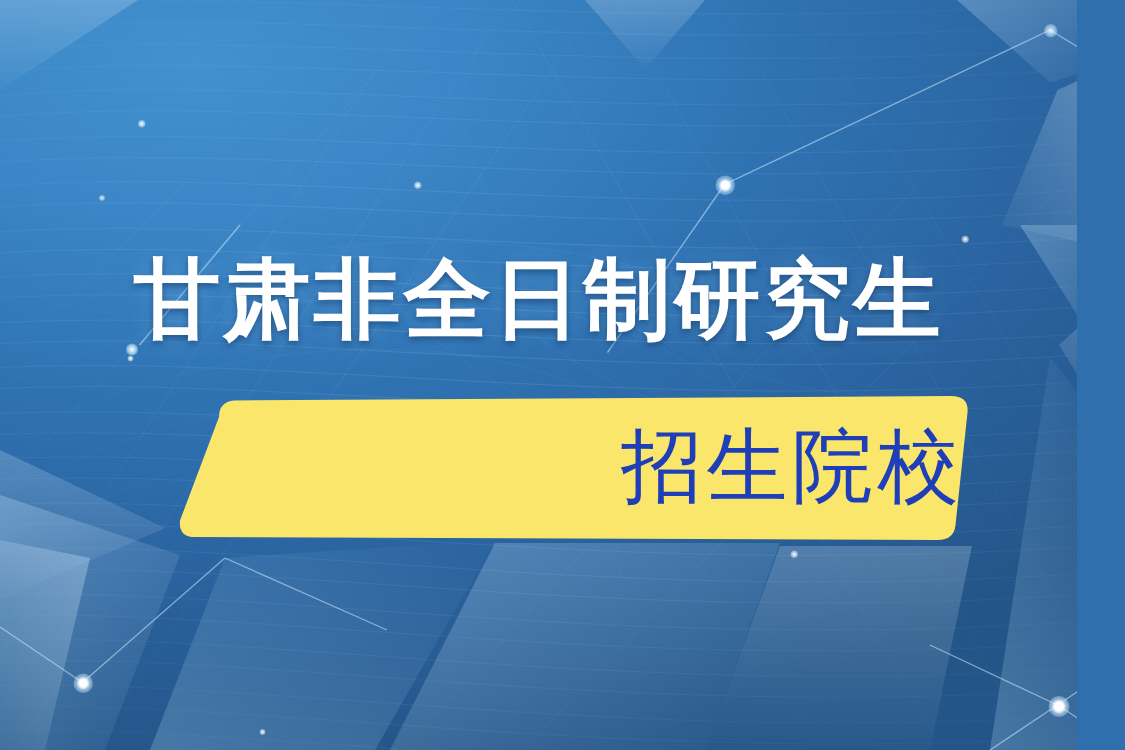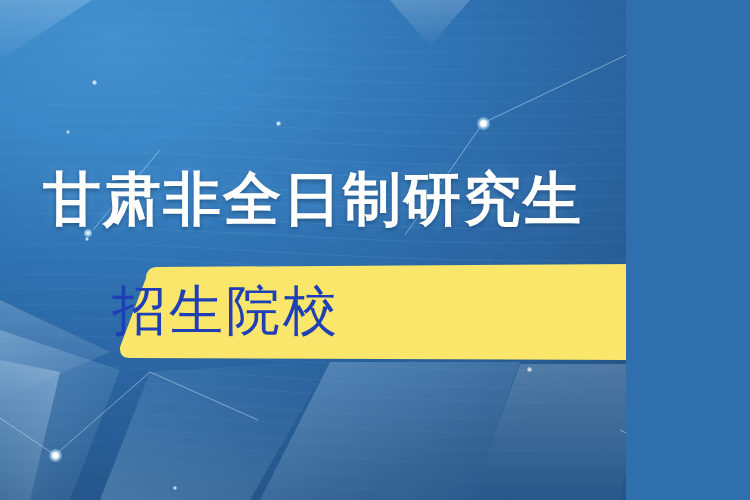--- a/index.html
+++ b/index.html
@@ -5,21 +5,21 @@
   * { margin:0; padding:0; box-sizing:border-box; }
   html, body {
     width:750px; height:500px;
     overflow:hidden;
     font-family:"DejaVu Sans", sans-serif;
     background:#2f6fae;
   }
 
   #banner-root {
     position:relative;
-    width:626px; height:500px;
+    width:718px; height:500px;
     overflow:hidden;
     background:
       radial-gradient(ellipse 115% 95% at 18% 8%, #4391cf 0%, #3b86c6 22%, #2f72b2 48%, #2a639f 72%, #245588 100%),
       linear-gradient(135deg,#4190cd 0%, #2d6dac 55%, #1f5086 100%);
     padding-left: 40px;
   }
 
   .layer { position:absolute; inset:0; }
   .layer svg { display:block; width:750px; height:500px; }
 
@@ -57,21 +57,21 @@
   #ribbon .ribbon-shape {
     position:absolute; inset:0;
     width:530px; height:97px;
   }
   #ribbon-label {
     position:absolute;
     left:0; right:0;
     top:0; bottom:0;
     display:flex;
     align-items:center;
-    justify-content:flex-start;
+    justify-content:flex-end;
     z-index:2;
     pointer-events:none;
   }
   #ribbon-label .rb-text {
     font-family:"DejaVu Sans", sans-serif;
     font-size:54px;
     line-height:58px;
     font-weight:400;
     color:#1f3fb8;
     letter-spacing:3px;

